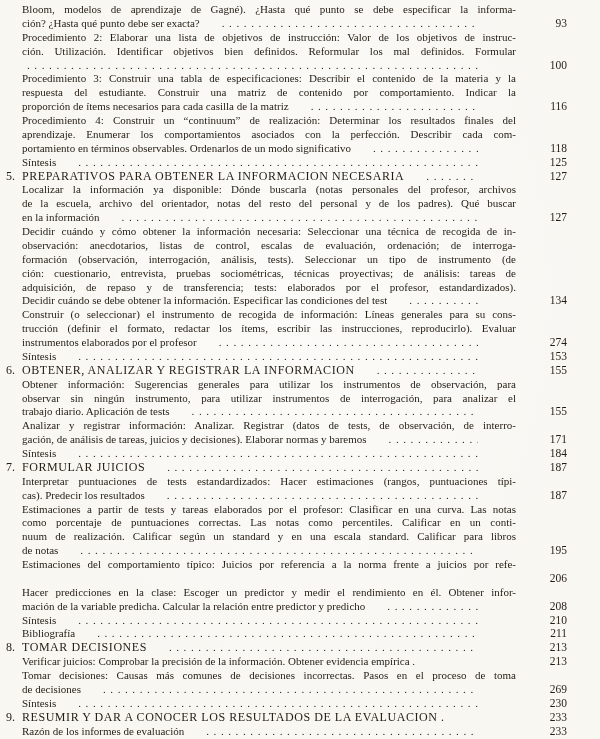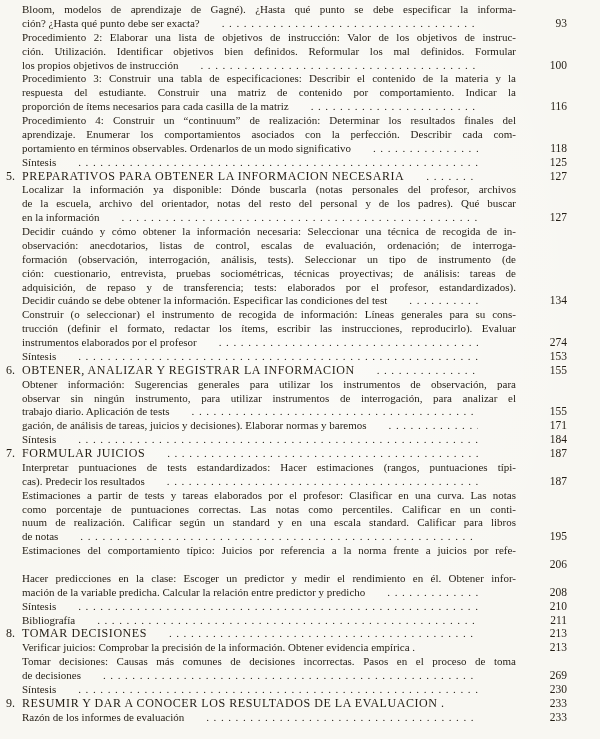--- a/index.html
+++ b/index.html
@@ -32,41 +32,40 @@
   .line.fill {
     width: 494px;
     white-space: normal;
     text-align: justify;
     text-align-last: justify;
     overflow: hidden;
   }
   
   .line.row {
     display: flex;
-    align-items: flex-end;
+    align-items: flex-start;
     gap: 17px;
   }
   .content { white-space: nowrap; }
   .it { }
   .leader {
     flex: 1 1 0;
     min-width: 0;
     overflow: hidden;
     white-space: nowrap;
     padding-left: 5px;
     letter-spacing: 4.6px;
     font-size: 11px;
   }
   .page {
     flex: 0 0 auto;
     width: 72px;
     text-align: right;
     white-space: nowrap;
     font-size: 11.5px;
-    margin-top: 16px;
   }
   .chapter .content {
     font-size: 12px;
     letter-spacing: 0.55px;
   }
   .chapnum {
     position: absolute;
     left: -16px;
     font-size: 12px;
   }
@@ -78,21 +77,20 @@
   <div id="toc">
       <div class="line fill"><span class="content"><span>Bloom, modelos de aprendizaje de Gagné). ¿Hasta qué punto se debe especificar la informa-</span></span></div>
       <div class="line row">
         <span class="content"><span>ción? ¿Hasta qué punto debe ser exacta?</span></span>
         <span class="leader">......................................................................................................................................................</span>
         <span class="page">93</span>
       </div>
       <div class="line fill"><span class="content"><span class="it">Procedimiento 2: Elaborar una lista de objetivos de instrucción:</span><span> Valor de los objetivos de instruc-</span></span></div>
       <div class="line fill"><span class="content"><span>ción. Utilización. Identificar objetivos bien definidos. Reformular los mal definidos. Formular</span></span></div>
       <div class="line row">
-        <span class="content"><span>los propios objetivos de instrucción</span></span>
         <span class="leader">......................................................................................................................................................</span>
         <span class="page">100</span>
       </div>
       <div class="line fill"><span class="content"><span class="it">Procedimiento 3: Construir una tabla de especificaciones:</span><span> Describir el contenido de la materia y la</span></span></div>
       <div class="line fill"><span class="content"><span>respuesta del estudiante. Construir una matriz de contenido por comportamiento. Indicar la</span></span></div>
       <div class="line row">
         <span class="content"><span>proporción de ítems necesarios para cada casilla de la matriz</span></span>
         <span class="leader">......................................................................................................................................................</span>
         <span class="page">116</span>
       </div>
@@ -149,20 +147,21 @@
         <span class="leader">......................................................................................................................................................</span>
         <span class="page">155</span>
       </div>
       <div class="line fill"><span class="content"><span class="it">Obtener información:</span><span> Sugerencias generales para utilizar los instrumentos de observación, para</span></span></div>
       <div class="line fill"><span class="content"><span>observar sin ningún instrumento, para utilizar instrumentos de interrogación, para analizar el</span></span></div>
       <div class="line row">
         <span class="content"><span>trabajo diario. Aplicación de tests</span></span>
         <span class="leader">......................................................................................................................................................</span>
         <span class="page">155</span>
       </div>
+      <div class="line fill"><span class="content"><span class="it">Analizar y registrar información:</span><span> Analizar. Registrar (datos de tests, de observación, de interro-</span></span></div>
       <div class="line row">
         <span class="content"><span>gación, de análisis de tareas, juicios y decisiones). Elaborar normas y baremos</span></span>
         <span class="leader">......................................................................................................................................................</span>
         <span class="page">171</span>
       </div>
       <div class="line row">
         <span class="content"><span>Síntesis</span></span>
         <span class="leader">......................................................................................................................................................</span>
         <span class="page">184</span>
       </div>

